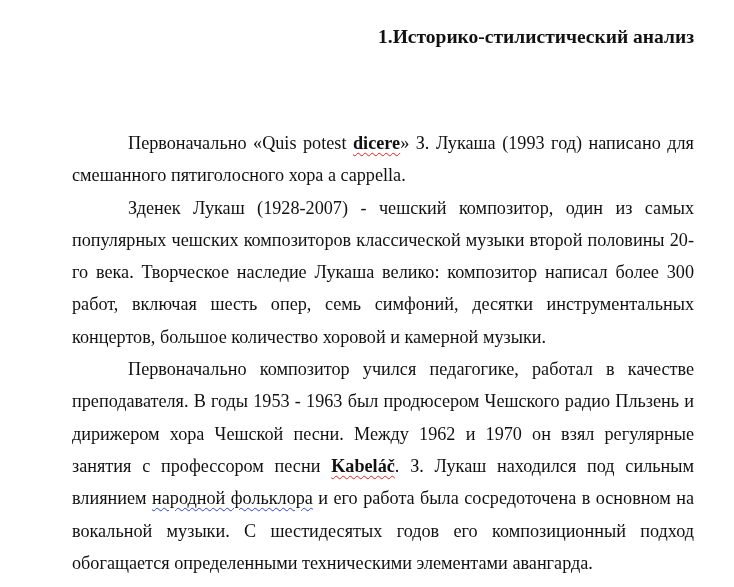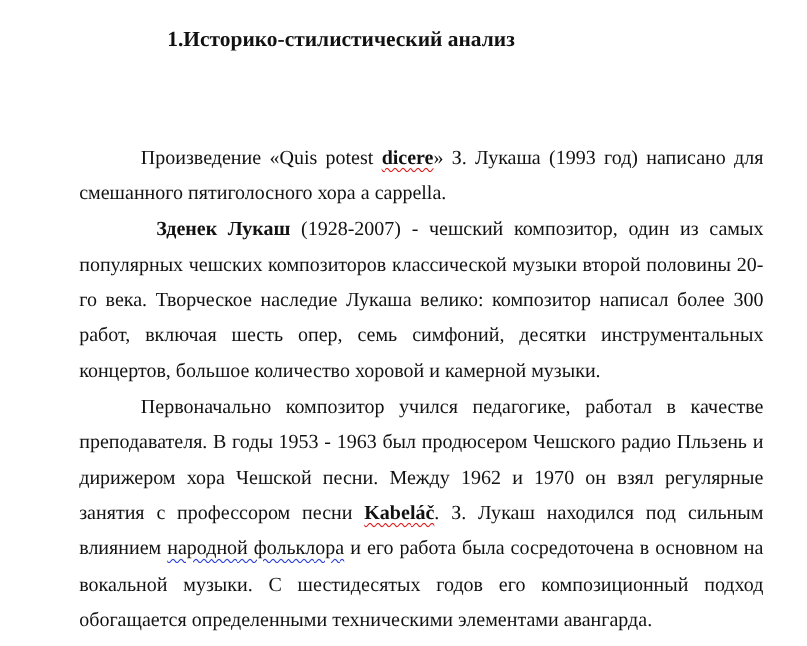--- a/index.html
+++ b/index.html
@@ -21,59 +21,59 @@
     top: 0;
     width: 622px;
   }
   .title {
     position: absolute;
     top: 24px;
     left: 0;
     width: 622px;
     padding-left: 80px;
     box-sizing: border-box;
-    text-align: left;
+    text-align: right;
     font-weight: bold;
     font-size: 19.5px;
     line-height: 26px;
     margin: 0;
     font-family: Liberation Serif, serif;
   }
   .body {
     position: absolute;
     top: 127px;
     left: 0;
     width: 622px;
   }
   .para {
     margin: 0;
     font-size: 18.2px;
     line-height: 32.3px;
     text-align: justify;
     text-indent: 56px;
   }
-  .bold { font-weight: bold; margin-left: 14px; }
+  .bold { font-weight: normal; }
   .spell {
     text-decoration: underline wavy #e02020;
     text-decoration-thickness: 1px;
     text-underline-offset: 3px;
     font-weight: bold;
   }
   .grammar {
     text-decoration: underline wavy #2b3fd6;
     text-decoration-thickness: 1px;
     text-underline-offset: 3px;
   }
 </style>
 </head>
 <body>
 
 <div class="page">
   <h1 class="title">1.Историко-стилистический анализ</h1>
 
   <div class="body">
-    <p class="para"><span>Произведение «Quis potest </span><span class="spell">dicere</span><span>» З. Лукаша (1993 год) написано для смешанного пятиголосного хора a cappella.</span></p>
+    <p class="para"><span>Первоначально «Quis potest </span><span class="spell">dicere</span><span>» З. Лукаша (1993 год) написано для смешанного пятиголосного хора a cappella.</span></p>
 
     <p class="para"><span class="bold">Зденек Лукаш</span><span> (1928-2007) - чешский композитор, один из самых популярных чешских композиторов классической музыки второй половины 20-го века. Творческое наследие Лукаша велико: композитор написал более 300 работ, включая шесть опер, семь симфоний, десятки инструментальных концертов, большое количество хоровой и камерной музыки.</span></p>
 
     <p class="para"><span>Первоначально композитор учился педагогике, работал в качестве преподавателя. В годы 1953 - 1963 был продюсером Чешского радио Пльзень и дирижером хора Чешской песни. Между 1962 и 1970 он взял регулярные занятия с профессором песни </span><span class="spell">Kabeláč</span><span>. З. Лукаш находился под сильным влиянием </span><span class="grammar">народной фольклора</span><span> и его работа была сосредоточена в основном на вокальной музыки. С шестидесятых годов его композиционный подход обогащается определенными техническими элементами авангарда.</span></p>
   </div>
 </div>
 
 </body></html>

